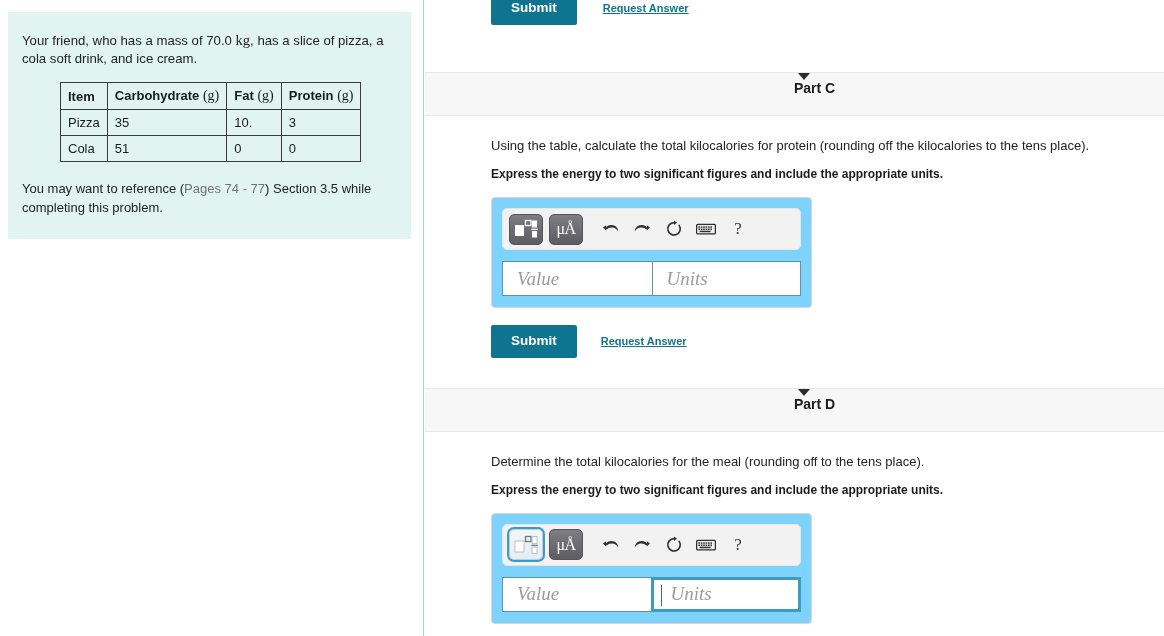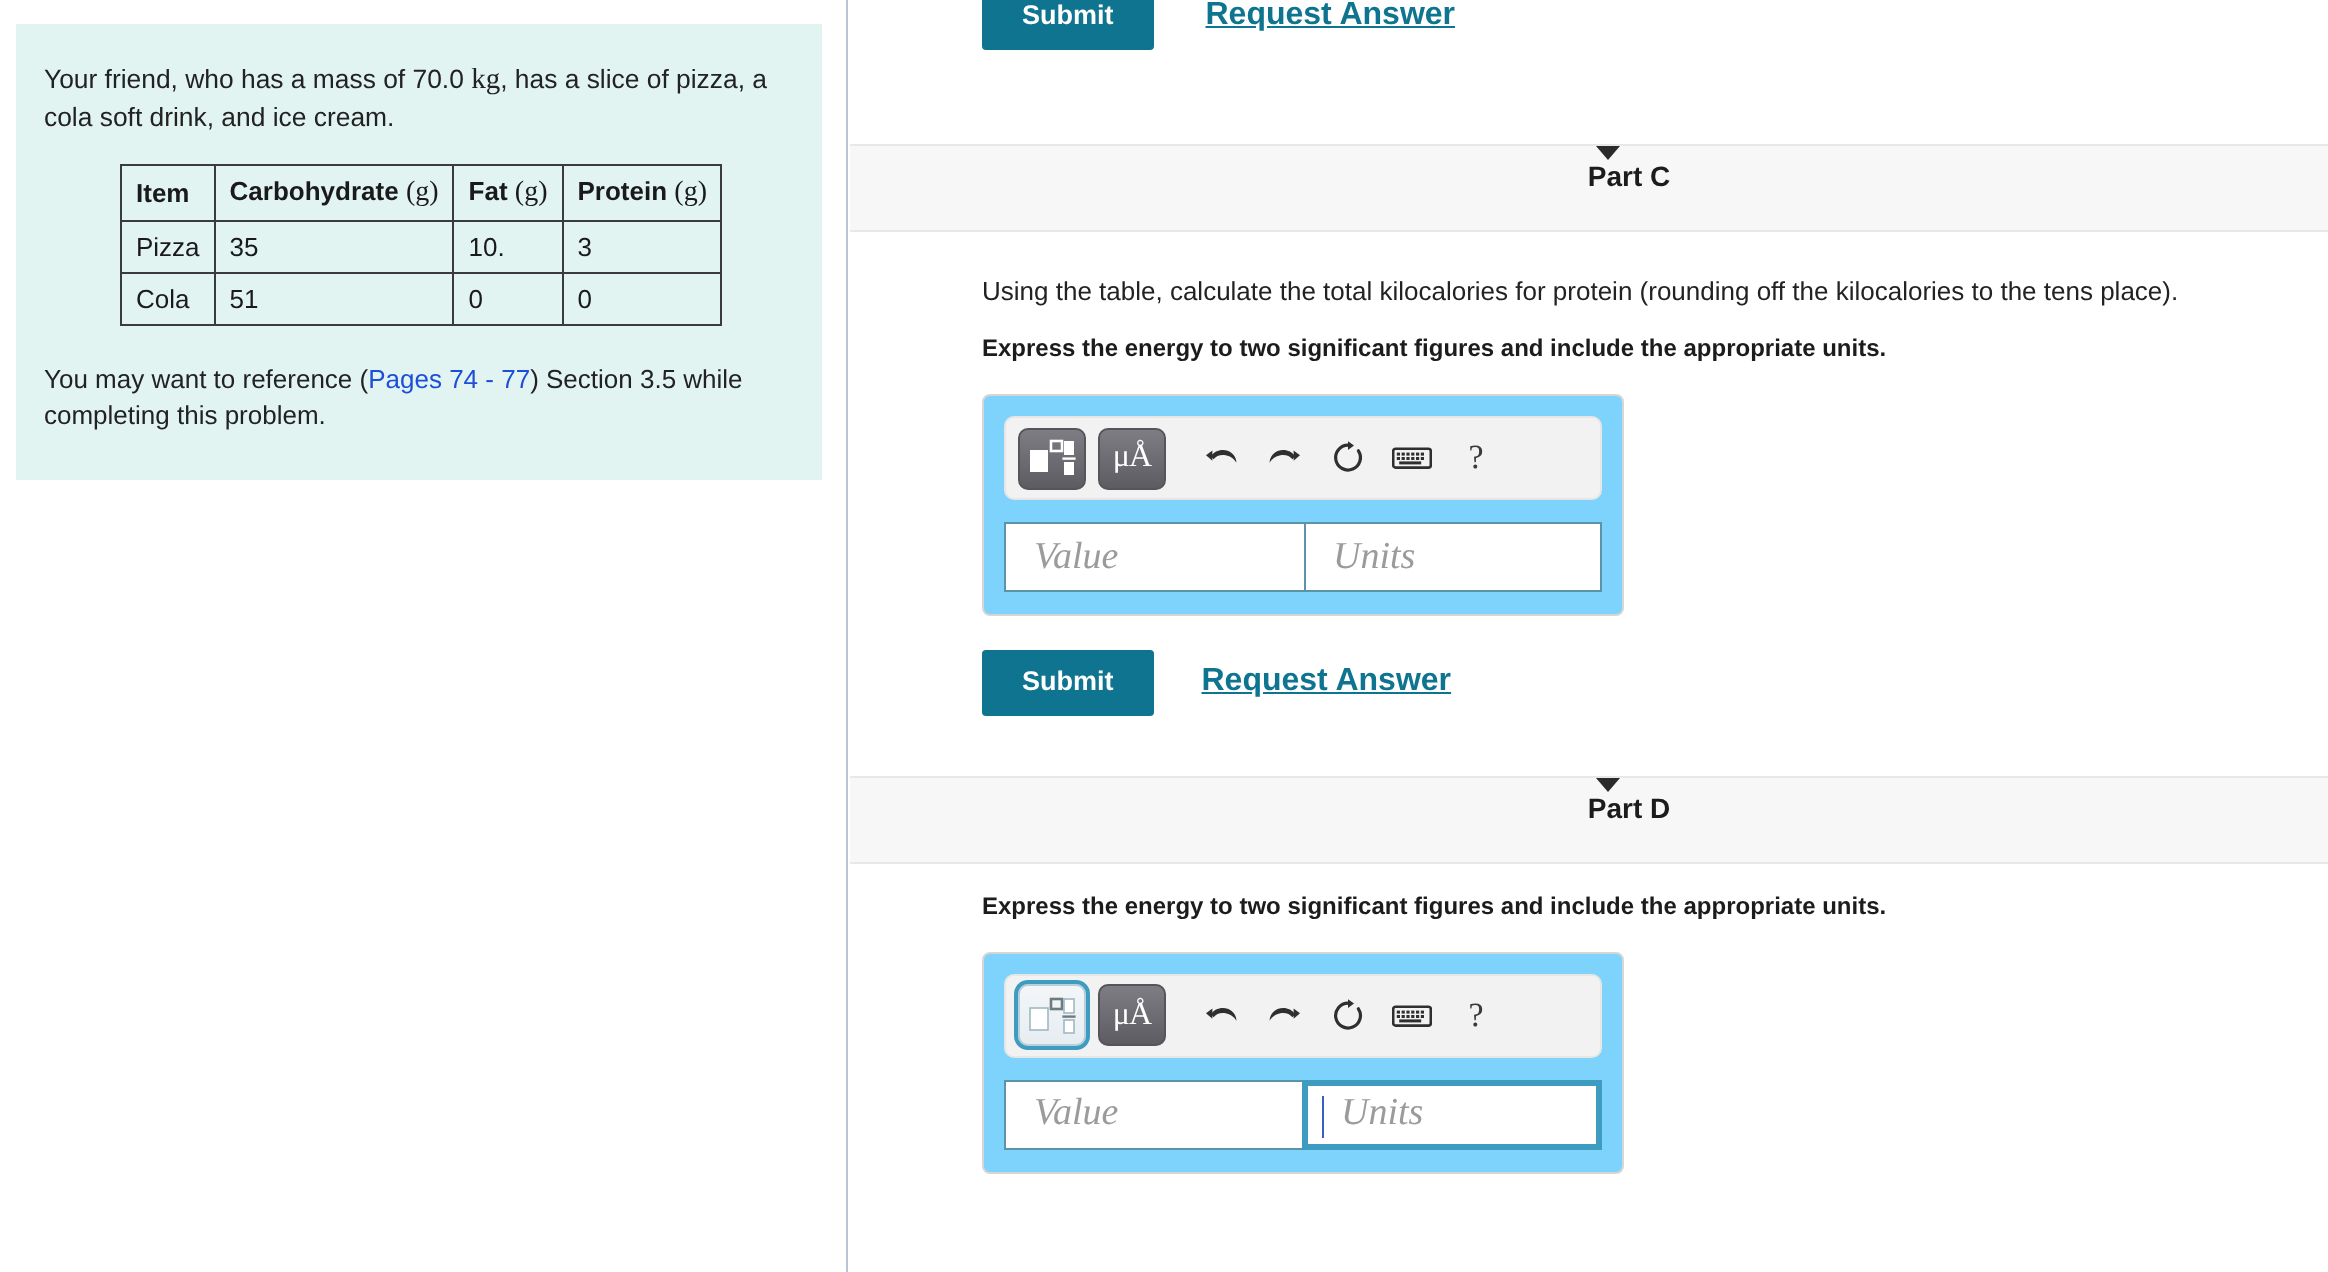--- a/index.html
+++ b/index.html
@@ -40,21 +40,21 @@
     font-size: 13px; color: #1a1a1a;
     text-align: left; vertical-align: middle;
     height: 25px;
   }
   .nutrition-table th { font-weight: bold; }
   .nutrition-table th .g { font-family: "Liberation Serif", serif; font-weight: normal; font-size: 14px; }
   .ref-text {
     font-size: 13px; color: #222; line-height: 1.4;
     margin: 18px 0 0 0;
   }
-  .ref-link { color: #1d4ed8; text-decoration: none; margin-top: 31px; }
+  .ref-link { color: #737373; text-decoration: none; margin-top: 31px; }
 
   
   .right-pane {
     position: absolute; left: 425px; top: 0; width: 739px; height: 636px;
     background: #ffffff; overflow: hidden;
   }
 
   .cut-row {
     position: absolute; left: 66px; top: -8px;
     display: flex; align-items: center; gap: 26px;
@@ -62,21 +62,21 @@
 
   .btn-submit {
     background: #0e7490; color: #ffffff;
     border: none; border-radius: 2px;
     font-family: "Liberation Sans", sans-serif;
     font-size: 13.5px; font-weight: bold;
     padding: 9px 20px 10px 20px;
     line-height: 1; cursor: pointer;
   }
   .link-action {
-    color: #0e7490; font-size: 16px; font-weight: bold;
+    color: #0e7490; font-size: 11px; font-weight: bold;
     text-decoration: underline; cursor: pointer;
     white-space: nowrap;
   }
 
   .part-header {
     background: #f7f7f7;
     border-top: 1px solid #e8e8e8;
     border-bottom: 1px solid #e8e8e8;
     height: 44px;
     display: flex; align-items: center;
@@ -302,20 +302,21 @@
           <button class="btn-submit">Submit</button>
           <span class="link-action">Request Answer</span>
         </div>
       </div>
 
       <div class="part-header" style="margin-top:30px;">
         <span class="caret"></span>
         <span class="part-title">Part D</span>
       </div>
       <div class="part-body">
+        <p class="prompt">Determine the total kilocalories for the meal (rounding off to the tens place).</p>
         <p class="prompt-strong">Express the energy to two significant figures and include the appropriate units.</p>
 
         <div class="answer-box">
           <div class="answer-toolbar">
 
             <div class="tbtn focused">
               <svg class="icon-sq" width="24" height="20" viewBox="0 0 24 20">
                 <rect x="1" y="6" width="9" height="11" fill="#ffffff" stroke="#9fb8c4" stroke-width="0.8"></rect>
                 <rect x="11.5" y="1.5" width="5.5" height="5" fill="none" stroke="#6f7a80" stroke-width="1.3"></rect>
                 <rect x="18" y="1.5" width="5" height="7" fill="#ffffff" stroke="#9fb8c4" stroke-width="0.8"></rect>

